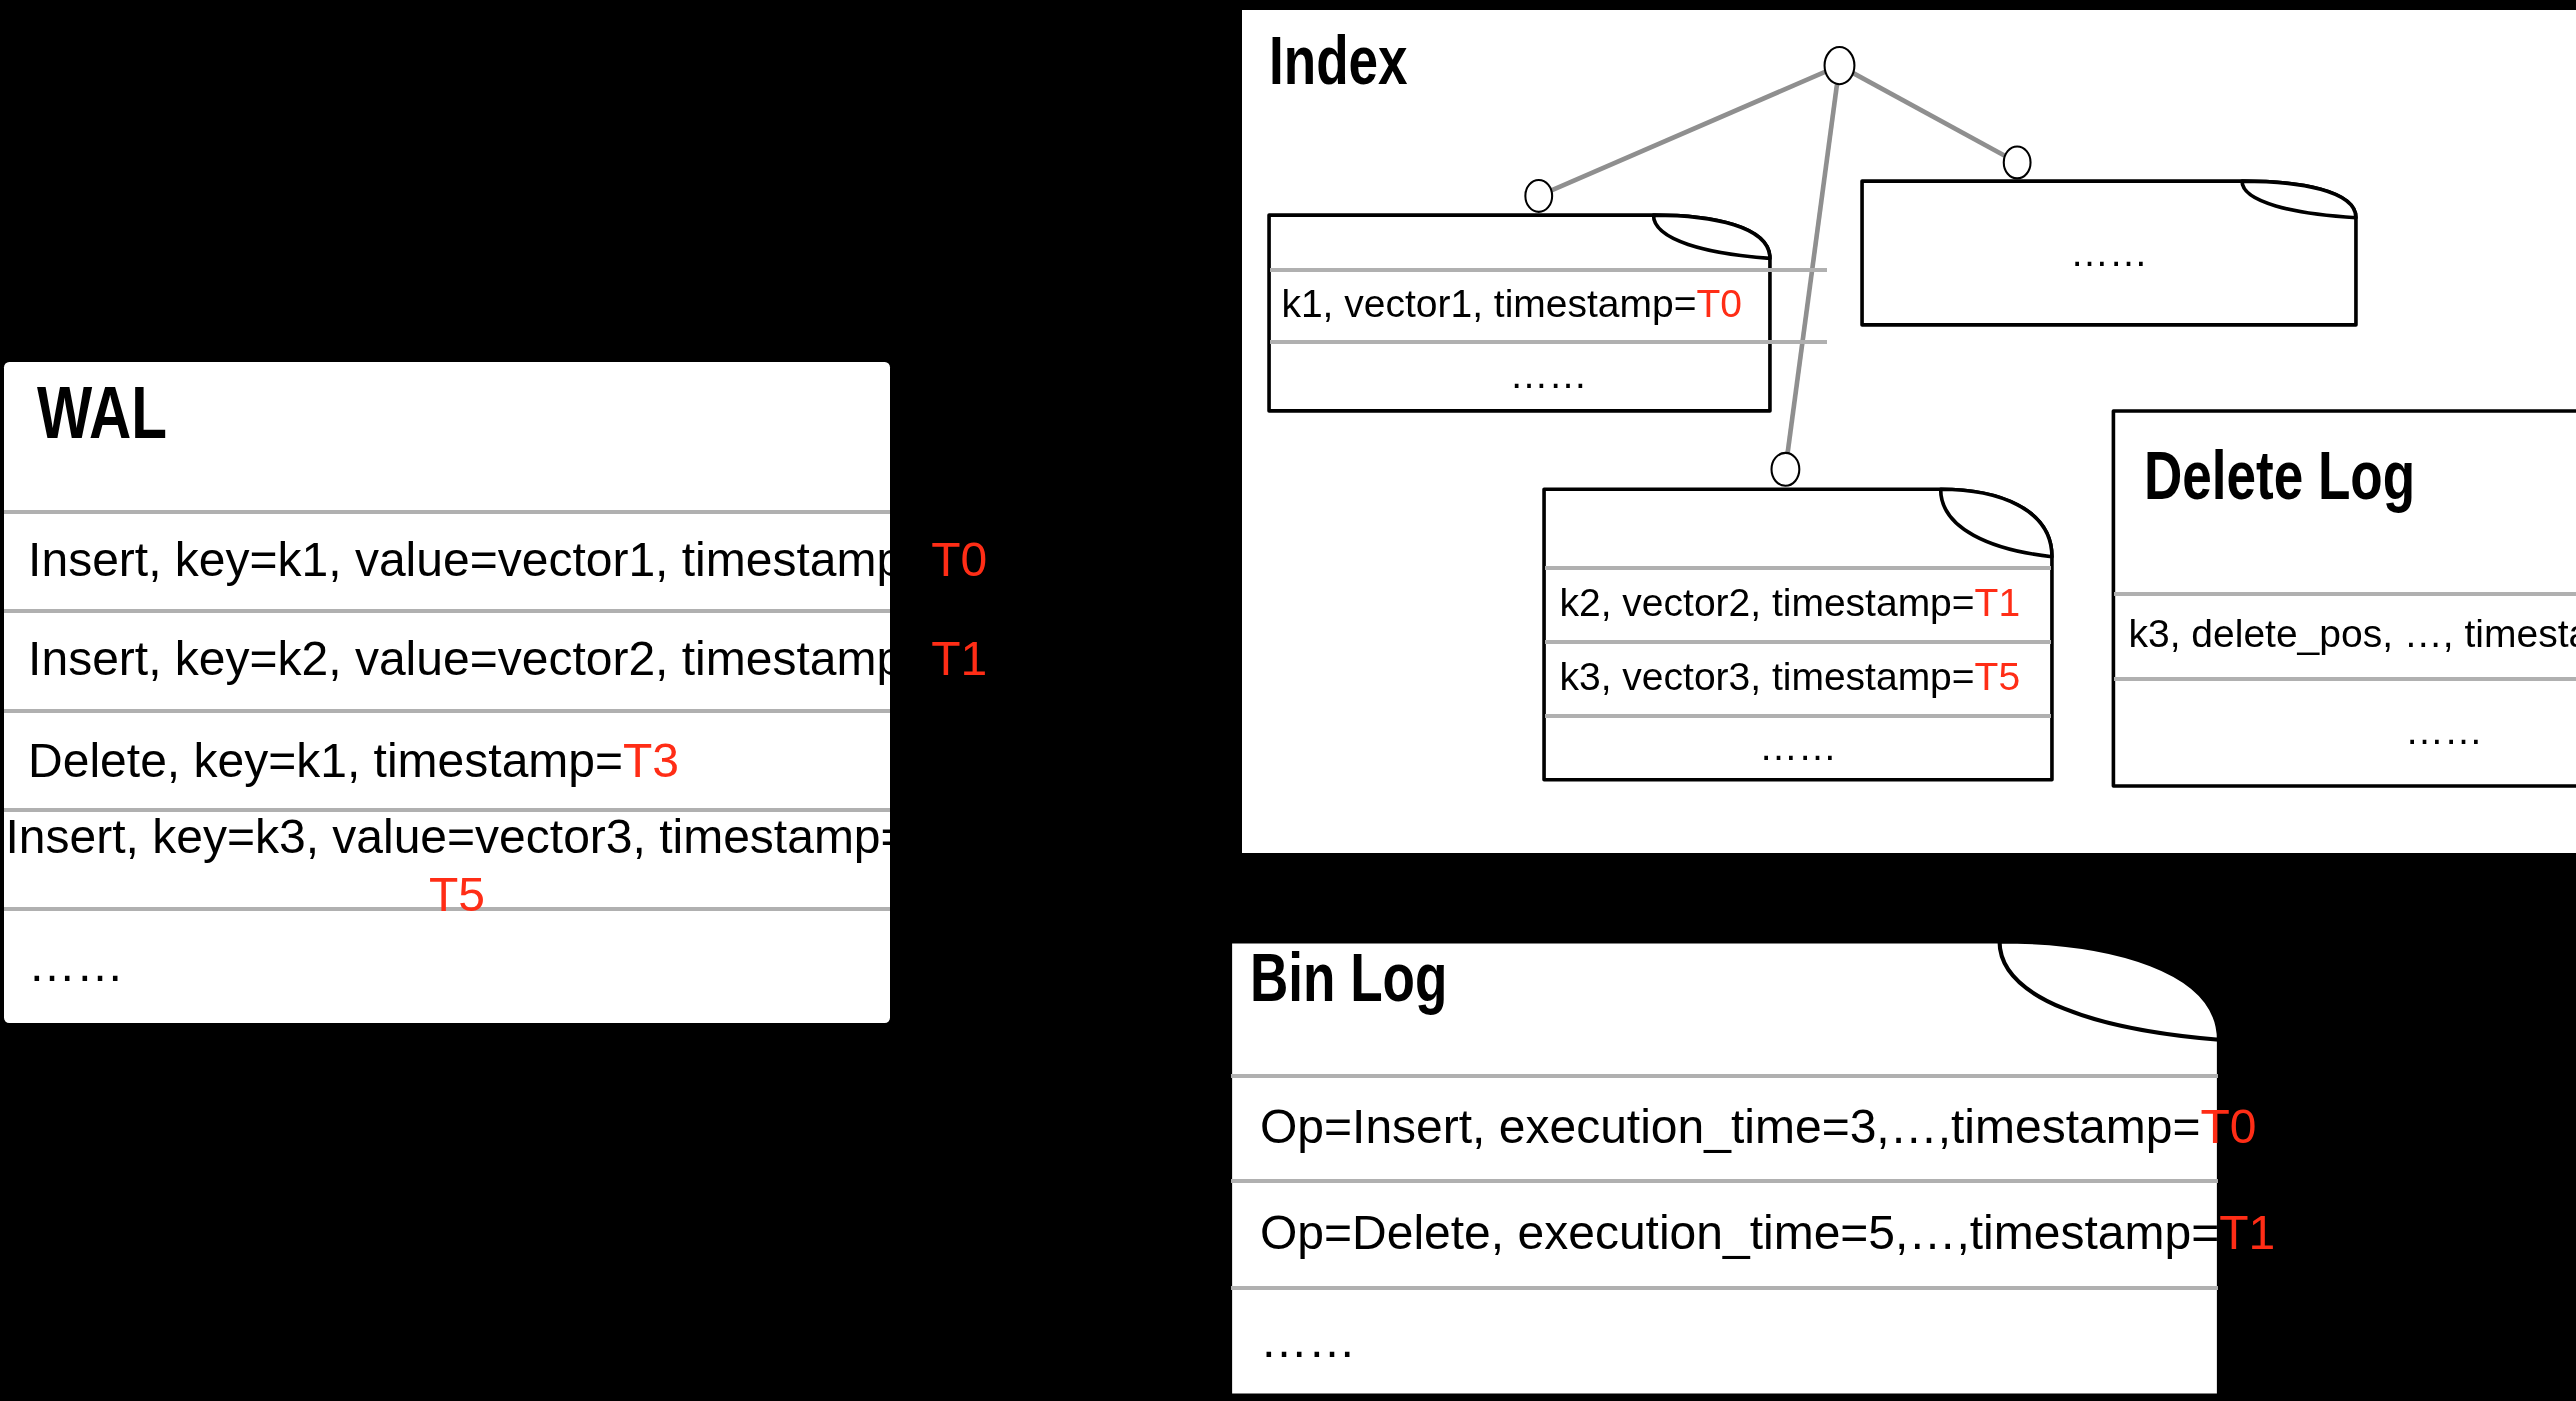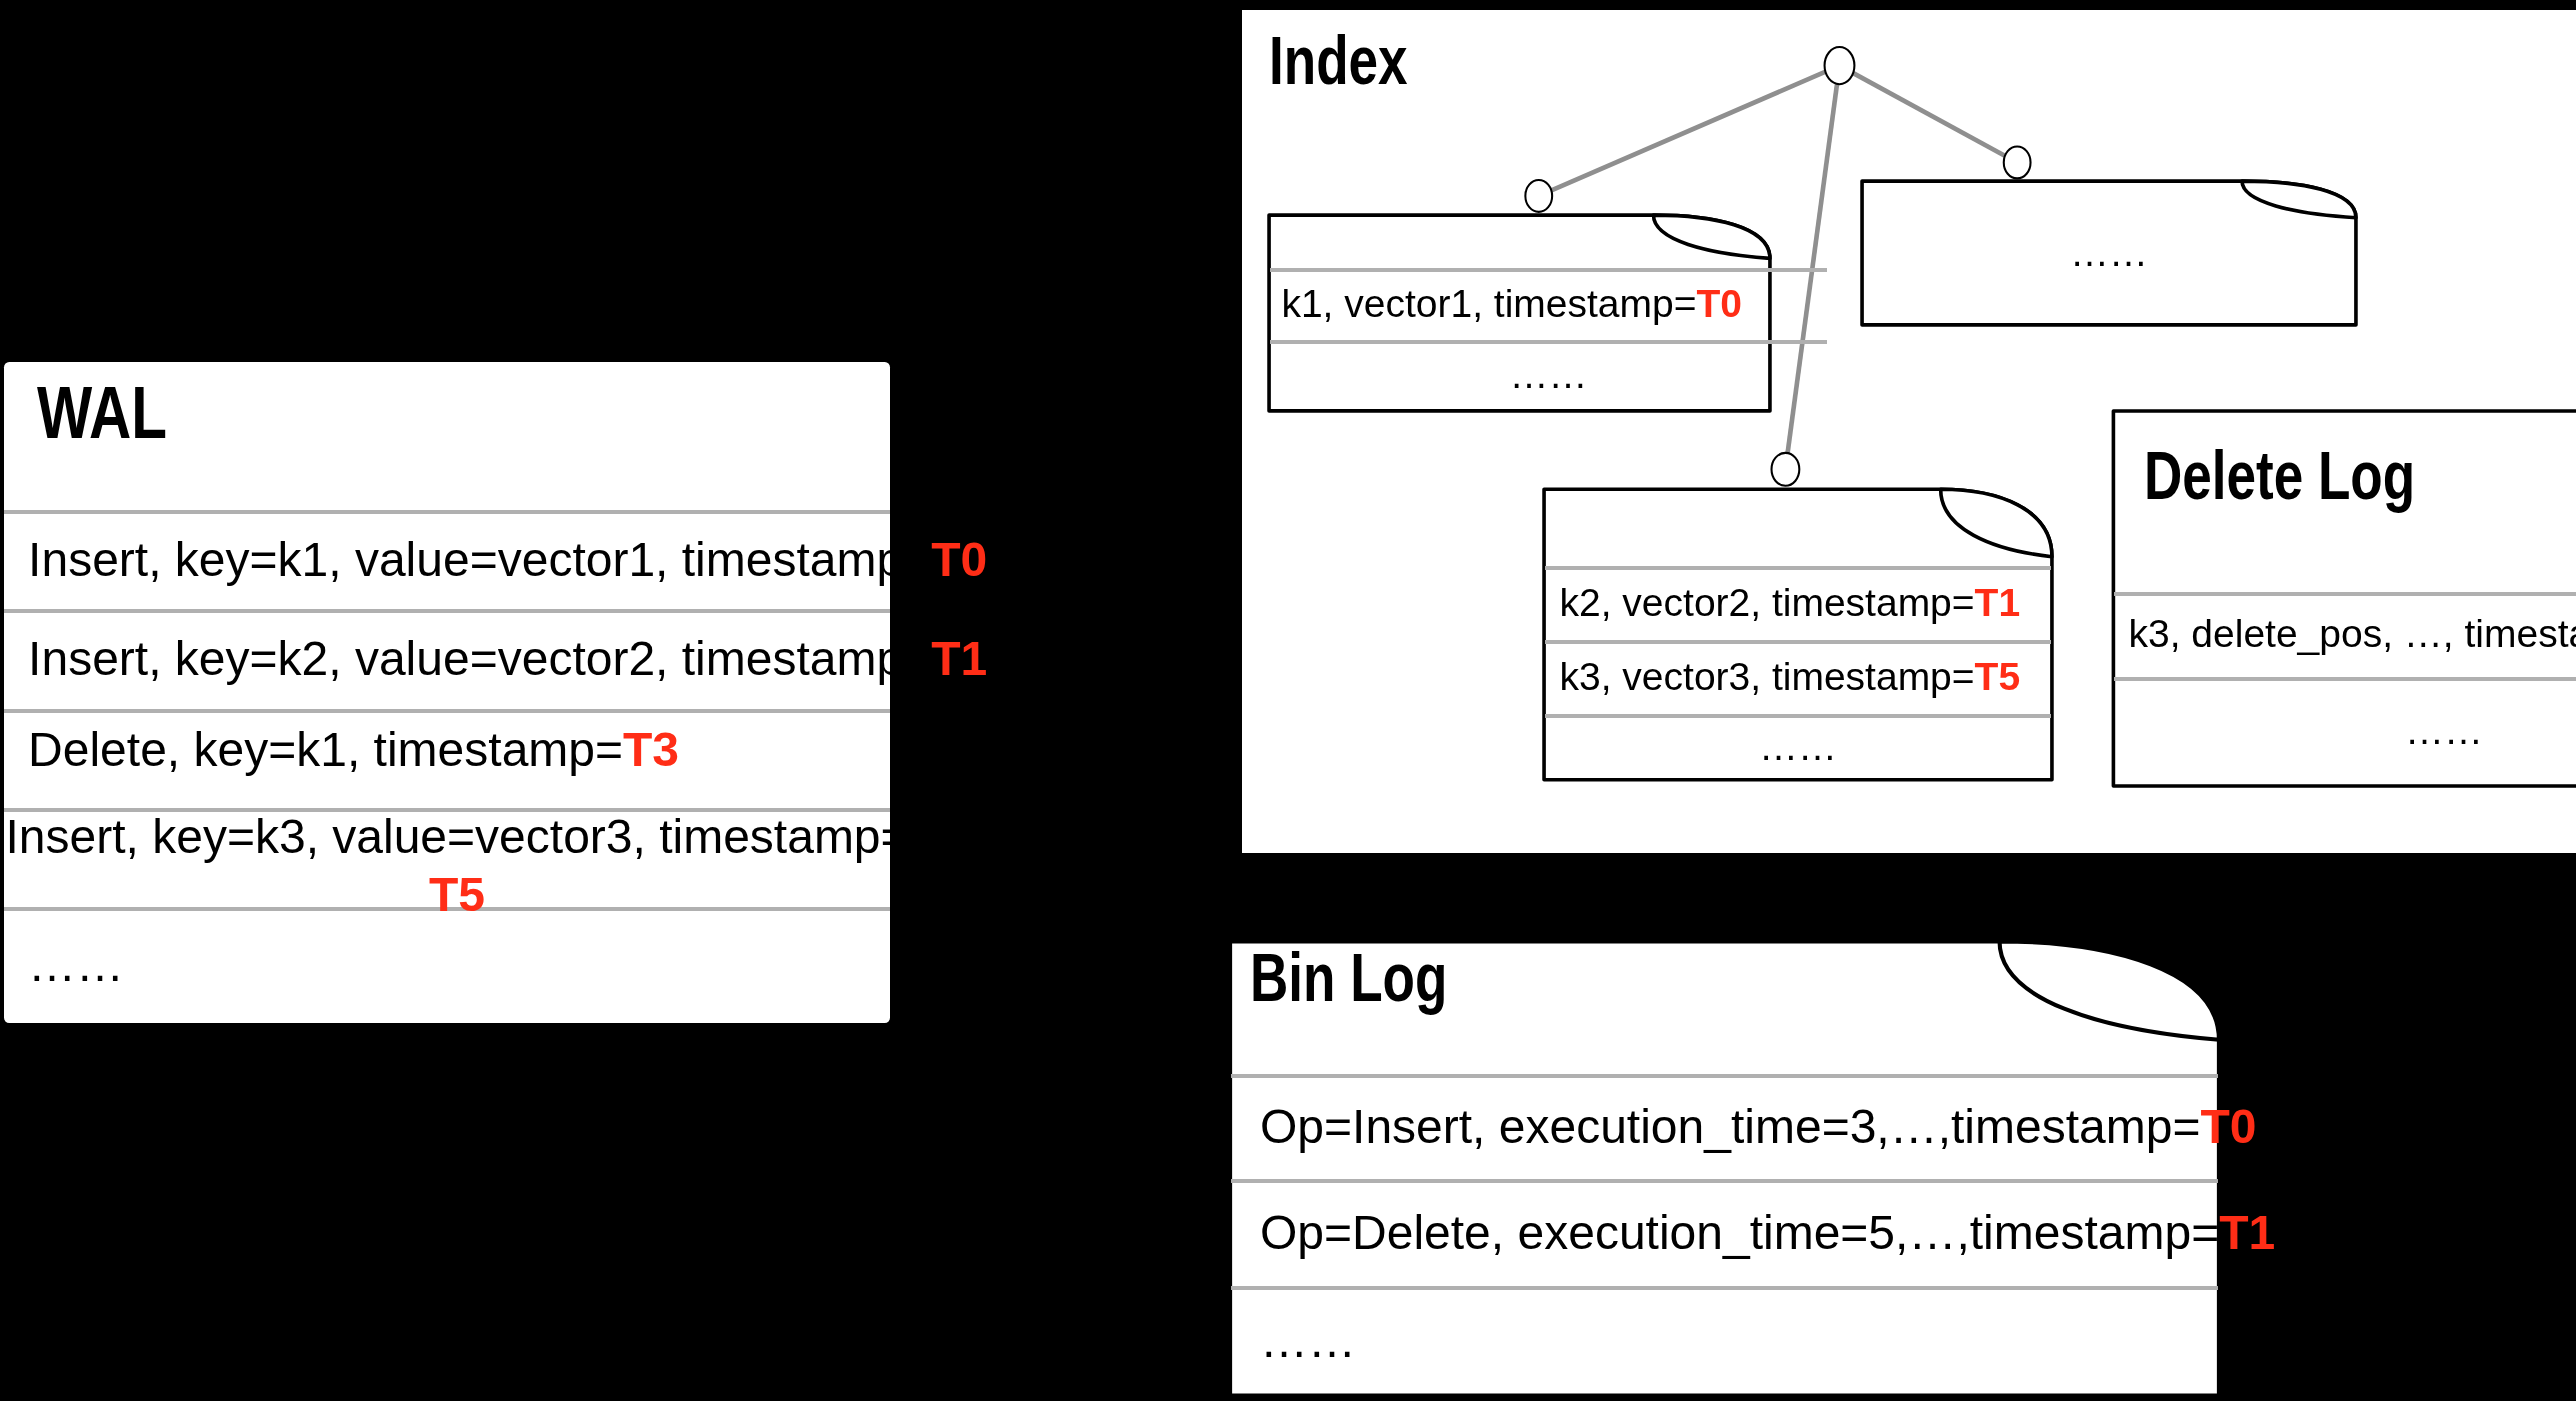--- a/index.html
+++ b/index.html
@@ -19,21 +19,21 @@
     position:absolute;font-weight:700;font-size:68px;line-height:1;white-space:nowrap;
     transform:scaleX(0.78);transform-origin:0 0;letter-spacing:0;
   }
   .title.big{font-size:75px;}
   .hr{position:absolute;height:3.6px;background:var(--divider);}
   .row{
     position:absolute;display:flex;align-items:center;white-space:nowrap;
     font-size:48px;line-height:1.2;
   }
   .row.small{font-size:39px;}
-  .row .ts{color:var(--red);font-weight:700;text-align:center;}
+  .row .ts{color:var(--red);font-weight:400;text-align:center;}
   .row.center{justify-content:center;}
   .doc{position:absolute;}
   .doc > svg.shape{position:absolute;left:0;top:0;z-index:0;overflow:visible;}
   .doc > .hr, .doc > .row, .doc > .title{z-index:1;}
   svg.tree{position:absolute;left:0;top:0;z-index:0;}
   .wal-content{z-index:1;}
 </style>
 </head>
 <body>
 
@@ -49,21 +49,21 @@
     <div class="hr wal-content" style="left:0;right:0;top:545px;"></div>
 
     <div class="row wal-content" style="left:24px;right:4.1px;top:148px;height:99px;">
       <span>Insert, key=k1, value=vector1, timestamp=</span>
         <span class="ts">T0</span>
     </div>
     <div class="row wal-content" style="left:24px;right:4.1px;top:247px;height:99px;">
       <span>Insert, key=k2, value=vector2, timestamp=</span>
         <span class="ts">T1</span>
     </div>
-    <div class="row wal-content" style="left:24px;right:4.1px;top:347px;height:82px;">
+    <div class="row wal-content" style="left:24px;right:4.1px;top:358px;height:82px;">
       <span>Delete, key=k1, timestamp=</span>
         <span class="ts">T3</span>
     </div>
     <div class="row wal-content" style="left:24px;right:4.1px;top:446px;height:98px;flex-direction:column;">
       <span>Insert, key=k3, value=vector3, timestamp=</span>
         <span class="ts">T5</span>
     </div>
     <div class="row wal-content" style="left:24px;right:4.1px;top:545px;height:116px;">
       <span>……</span>
     </div>

